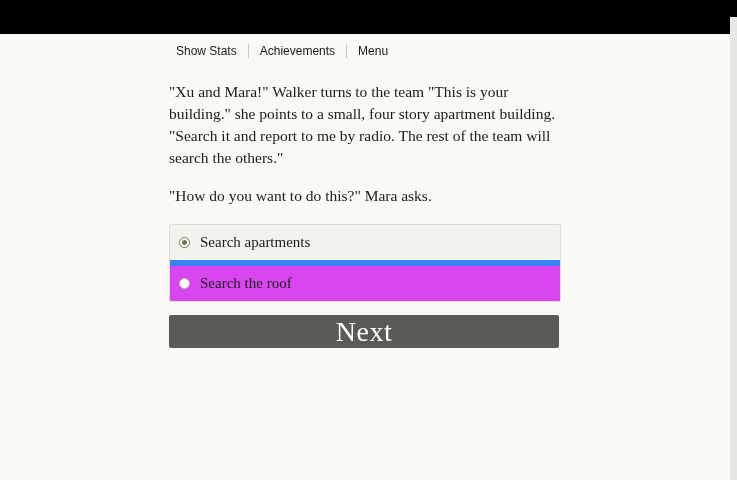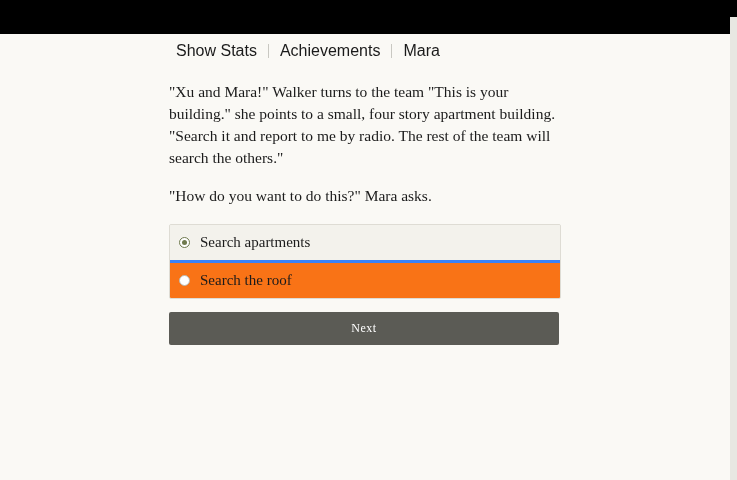--- a/index.html
+++ b/index.html
@@ -52,21 +52,21 @@
     width: 392px;
   }
   .menu-row {
     display: flex;
     align-items: center;
     height: 34px;
     margin-left: -4px;
   }
   .menu-item {
     font-family: "Liberation Sans", sans-serif;
-    font-size: 16px;
+    font-size: 12px;
     color: #1a1a1a;
     padding: 3px 11px;
     cursor: pointer;
     white-space: nowrap;
   }
   .menu-sep {
     width: 1px;
     height: 14px;
     background: #c9c8c2;
   }
@@ -96,22 +96,22 @@
     align-items: center;
     height: 35px;
     padding-left: 9px;
     font-family: "Liberation Serif", serif;
     font-size: 15px;
     color: #1b1b1b;
     cursor: pointer;
     background: #f3f2ec;
   }
   .choice + .choice {
-    border-top: 3px solid #3b82f6;
-    background: #f97316;
+    border-top: 6px solid #3b82f6;
+    background: #d946ef;
   }
   .radio {
     width: 11px;
     height: 11px;
     border-radius: 50%;
     border: 1px solid #b9b8b0;
     background: #ffffff;
     margin-right: 10px;
     flex: none;
     box-sizing: border-box;
@@ -133,21 +133,21 @@
   }
   .next-button {
     margin-top: 13px;
     width: 390px;
     height: 33px;
     background: #5b5b55;
     color: #ffffff;
     border: none;
     border-radius: 2px;
     font-family: "Liberation Serif", serif;
-    font-size: 12px;
+    font-size: 28px;
     letter-spacing: 0.5px;
     cursor: pointer;
     display: flex;
     align-items: center;
     justify-content: center;
   }
 </style>
 </head>
 <body>
 
@@ -155,21 +155,21 @@
   <div class="page">
     <div class="topbar"></div>
 
     <div class="content">
 
       <div class="menu-row">
         <div class="menu-item">Show Stats</div>
         <div class="menu-sep"></div>
         <div class="menu-item">Achievements</div>
         <div class="menu-sep"></div>
-        <div class="menu-item">Mara</div>
+        <div class="menu-item">Menu</div>
       </div>
 
       <div class="story">
         <p>"Xu and Mara!" Walker turns to the team "This is your building." she points to a small, four story apartment building. "Search it and report to me by radio. The rest of the team will search the others."</p>
         <p class="gap">"How do you want to do this?" Mara asks.</p>
       </div>
 
       <div class="choices">
         <div class="choice">
           <span class="radio selected"></span>

